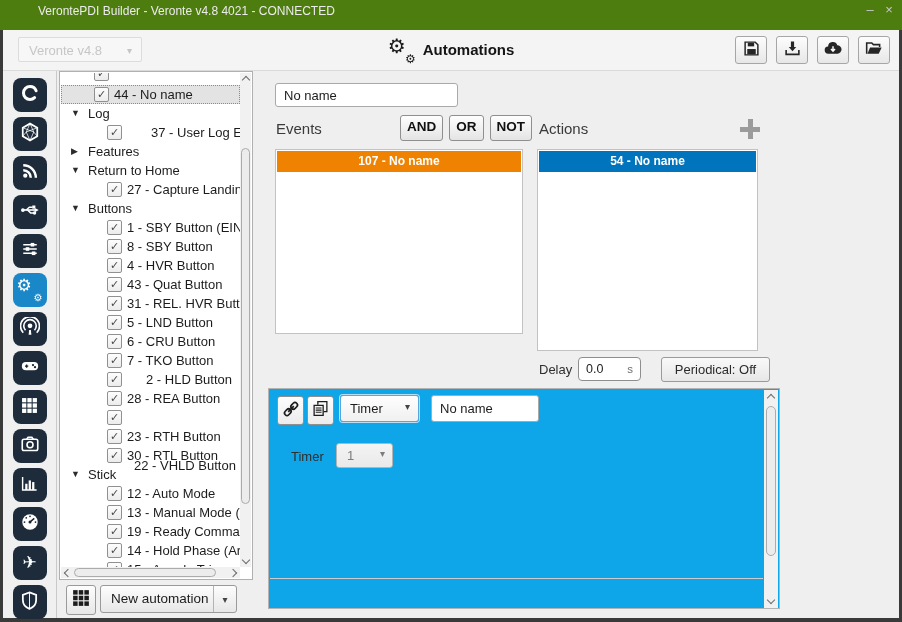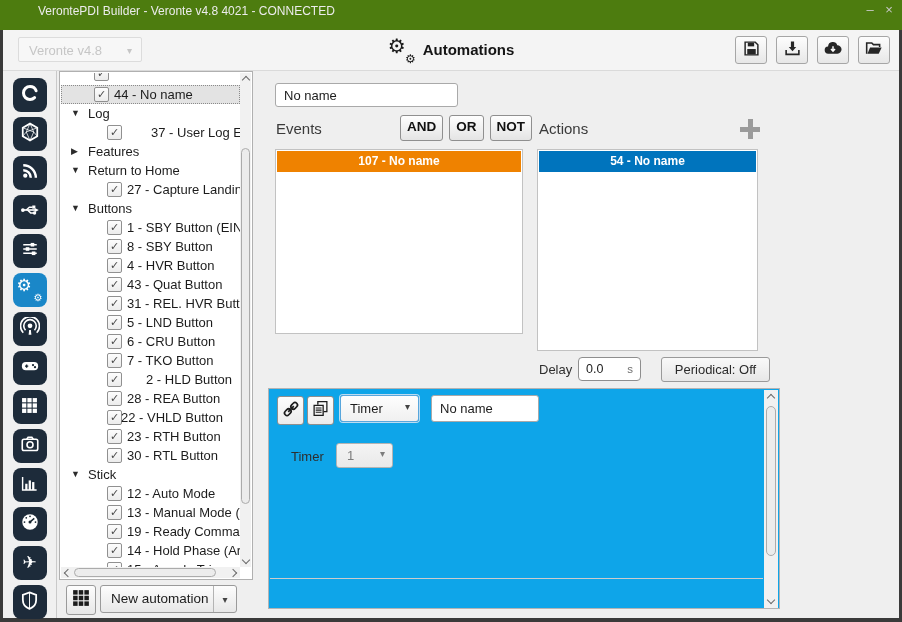--- a/index.html
+++ b/index.html
@@ -328,21 +328,21 @@
         <div class="trow">
           <span class="cb" style="left: 46px;">✓</span>
           <span class="ilabel" style="left: 66px; margin-left: 19px;">2 - HLD Button</span>
         </div>
         <div class="trow">
           <span class="cb" style="left: 46px;">✓</span>
           <span class="ilabel" style="left: 66px;">28 - REA Button</span>
         </div>
         <div class="trow">
           <span class="cb" style="left: 46px;">✓</span>
-          <span class="ilabel" style="left: 60px;">22 - VHLD Button</span>
+          <span class="ilabel" style="left: 73px; margin-top: 48px;">22 - VHLD Button</span>
         </div>
         <div class="trow">
           <span class="cb" style="left: 46px;">✓</span>
           <span class="ilabel" style="left: 66px;">23 - RTH Button</span>
         </div>
         <div class="trow">
           <span class="cb" style="left: 46px;">✓</span>
           <span class="ilabel" style="left: 66px;">30 - RTL Button</span>
         </div>
         <div class="trow">

